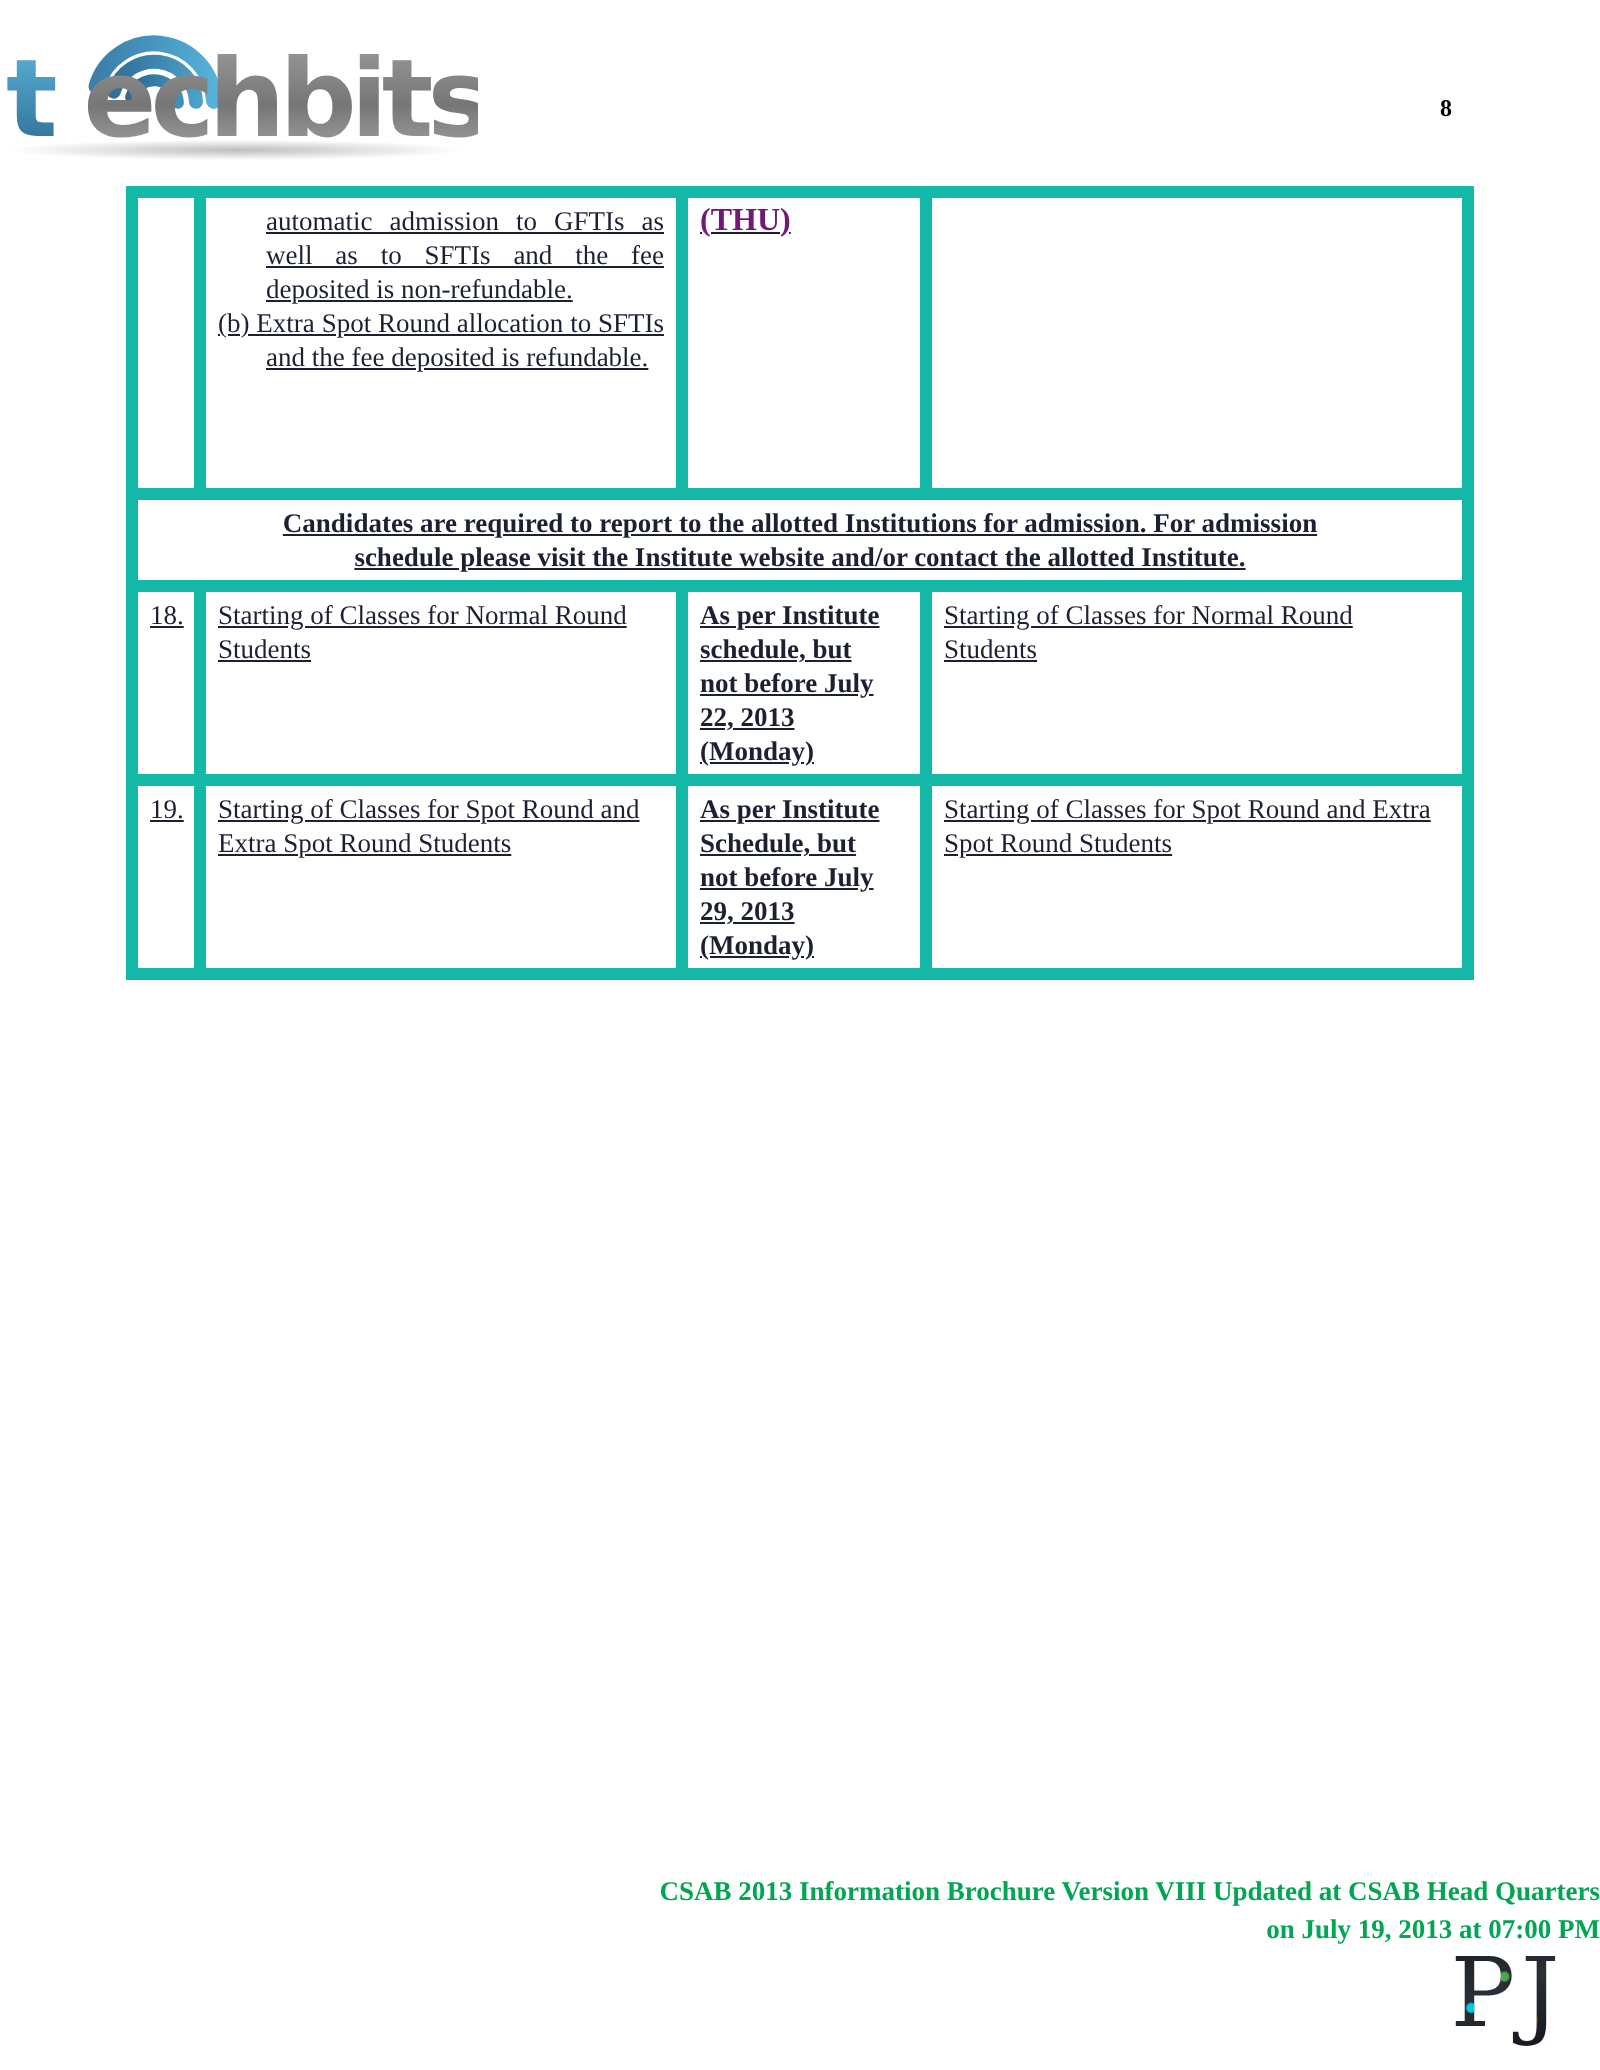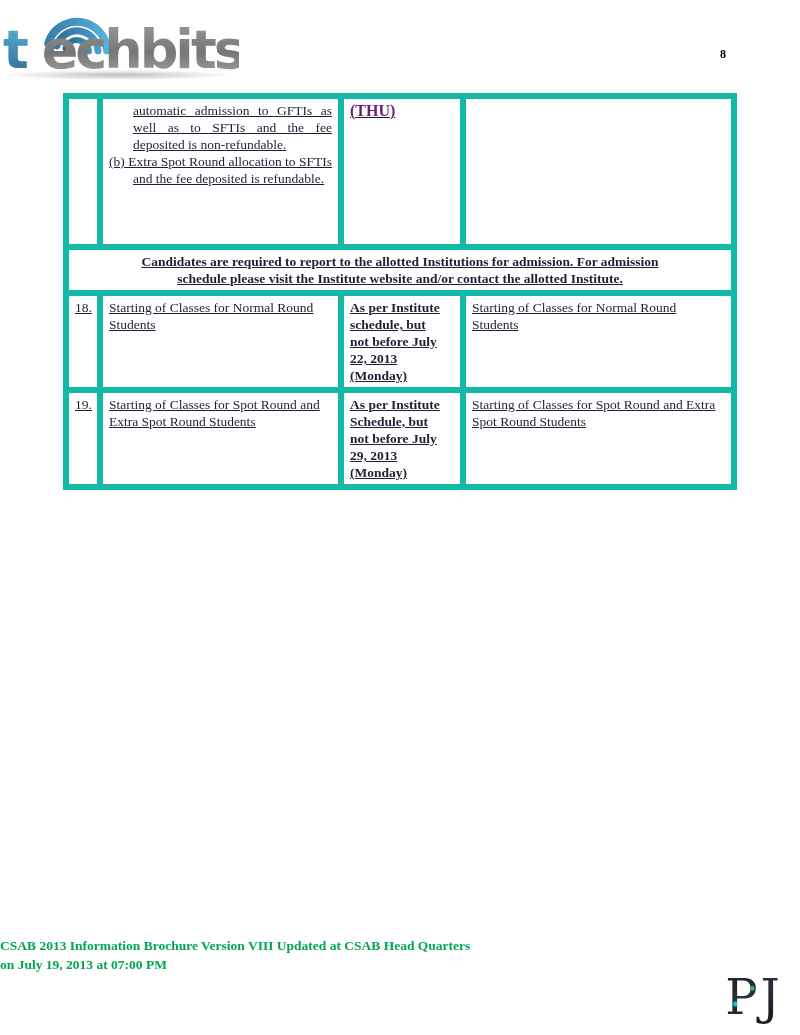--- a/index.html
+++ b/index.html
@@ -38,21 +38,21 @@
   td.notice {
     color:#7030A0; font-weight:bold; text-align:center; vertical-align:middle;
     font-size:14px; line-height:18px; white-space:pre-line; padding:2px 4px;
   }
   .para { text-align:justify; }
   .para-cont { padding-left:24px; }
   .para-hang { padding-left:24px; text-indent:-24px; }
 
   
   .footer {
-    position:absolute; left:0; top:936px; width:100%; text-align:left;
+    position:absolute; left:0; top:936px; width:100%; text-align:right;
     color:#00A651; font-weight:bold; font-size:13.5px; line-height:19px;
   }
   .footer .line { display:block; }
 
   
   .pj {
     position:absolute; left:708px; top:968px; width:92px; text-align:center;
     font-family:"DejaVu Serif", serif; font-weight:normal; font-size:48px; line-height:58px;
     letter-spacing:3px;
     background:

